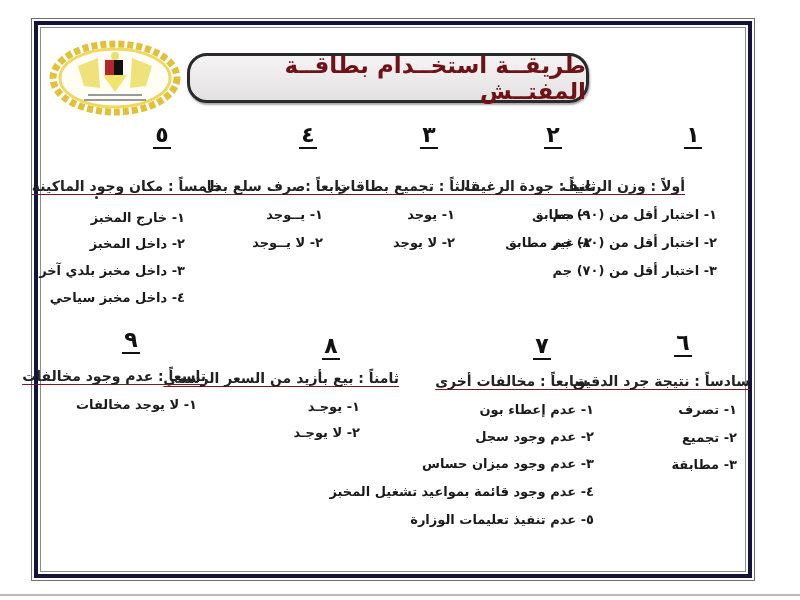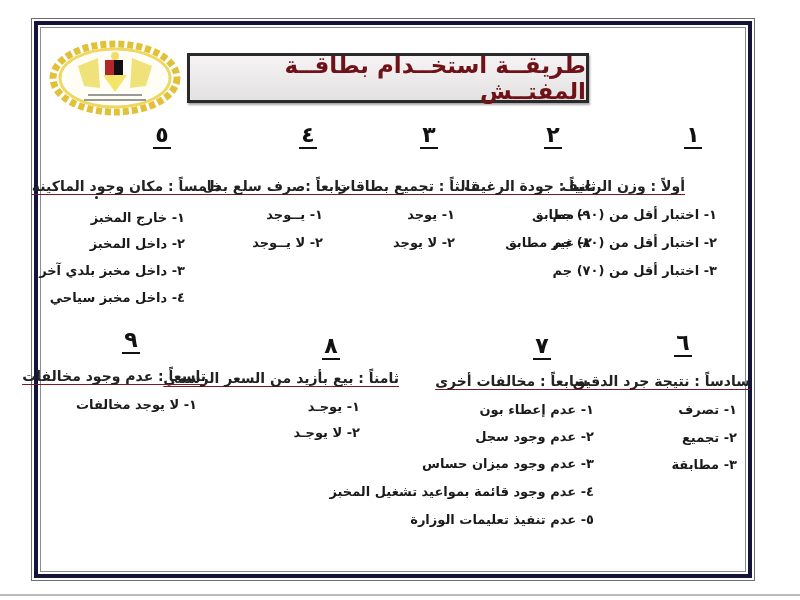--- a/index.html
+++ b/index.html
@@ -18,21 +18,21 @@
     position: absolute; left: 34px; top: 21px; width: 718px; height: 557px;
     border: 4px solid #14143a; box-sizing: border-box;
   }
   .frame-inner {
     position: absolute; left: 40px; top: 27px; width: 706px; height: 545px;
     border: 1px solid #8a8a9a; box-sizing: border-box;
   }
   .logo { position: absolute; left: 48px; top: 36px; width: 135px; height: 82px; }
   .title-box {
     position: absolute; left: 187px; top: 53px; width: 402px; height: 50px;
-    border: 3px solid #2a2a2a; border-radius: 0; box-sizing: border-box;
+    border: 3px solid #2a2a2a; border-radius: 20px; box-sizing: border-box;
     background: linear-gradient(#f5f3f3, #e3e1e2);
     box-shadow: 1px 2px 2px rgba(0,0,0,0.35);
     display: flex; align-items: center; justify-content: center;
   }
   .title-text {
     direction: rtl; font-family: "DejaVu Sans", sans-serif; font-weight: bold;
     font-size: 23px; color: #6e1218; letter-spacing: 0.5px;
   }
   .sec-num {
     position: absolute; font-family: "DejaVu Sans", sans-serif; font-size: 22px; font-weight: bold;

